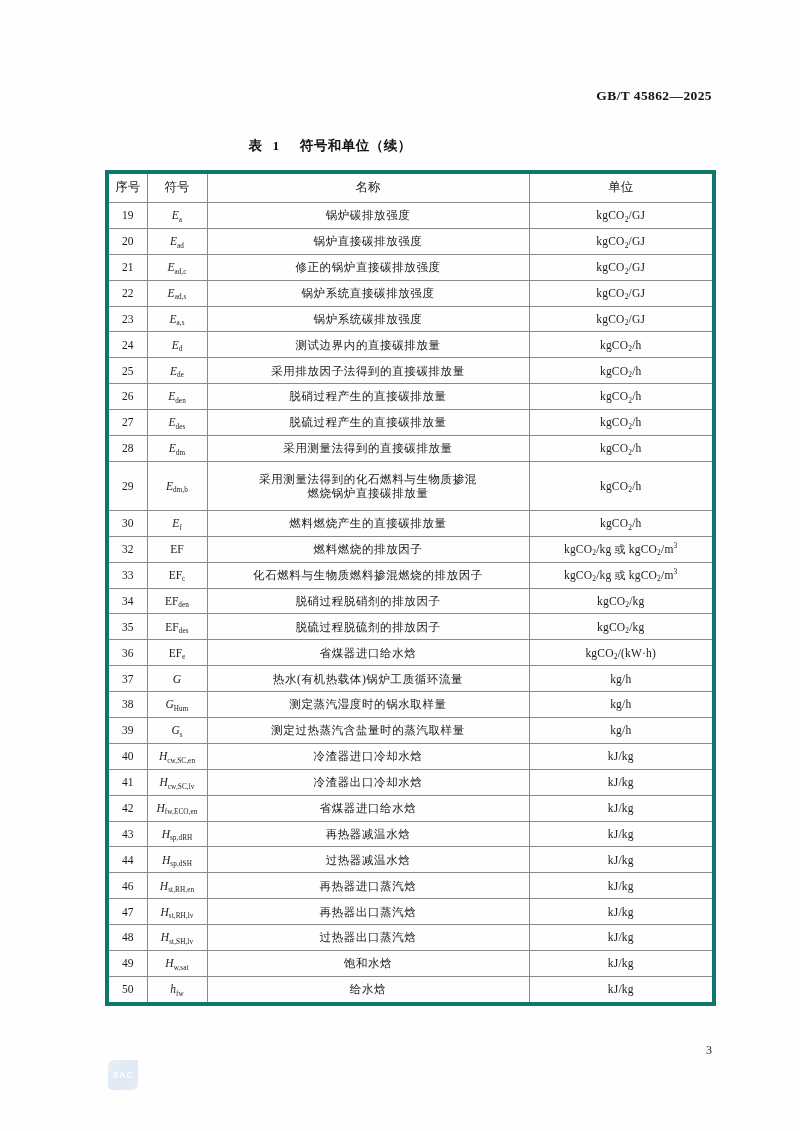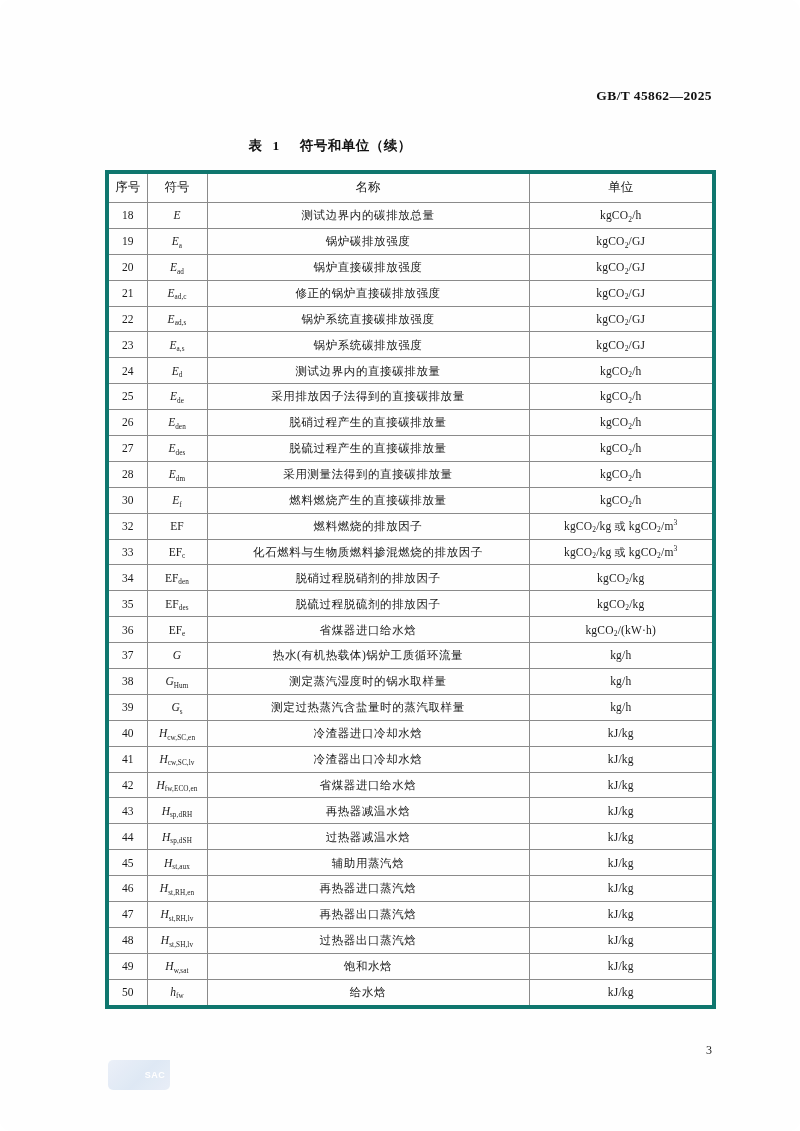--- a/index.html
+++ b/index.html
@@ -154,21 +154,20 @@
     background: linear-gradient(135deg, #eaf0f8 0%, #dde7f4 55%, #e8eef7 100%);
     color: #ffffff;
     font-family: "Liberation Sans", sans-serif;
     font-size: 9px;
     font-weight: bold;
     letter-spacing: 0.5px;
     display: flex;
     align-items: center;
     justify-content: center;
     opacity: 0.95;
-    padding-left: 32px;
   }
 </style>
 </head>
 <body>
 
 <div class="page">
 
   <div class="doc-header">GB/T 45862—2025</div>
 
   <div class="table-title">
@@ -186,26 +185,20 @@
       <thead>
         <tr>
           <th>序号</th>
           <th>符号</th>
           <th>名称</th>
           <th>单位</th>
         </tr>
       </thead>
       <tbody id="tbody">
           <tr>
-            <td class="num-cell">18</td>
-            <td class="sym"><span class="it">E</span></td>
-            <td class="name-cell">测试边界内的碳排放总量</td>
-            <td class="unit-cell">kgCO<sub>2</sub>/h</td>
-          </tr>
-          <tr>
             <td class="num-cell">19</td>
             <td class="sym"><span class="it">E</span><sub>a</sub></td>
             <td class="name-cell">锅炉碳排放强度</td>
             <td class="unit-cell">kgCO<sub>2</sub>/GJ</td>
           </tr>
           <tr>
             <td class="num-cell">20</td>
             <td class="sym"><span class="it">E</span><sub>ad</sub></td>
             <td class="name-cell">锅炉直接碳排放强度</td>
             <td class="unit-cell">kgCO<sub>2</sub>/GJ</td>
@@ -249,20 +242,29 @@
           <tr>
             <td class="num-cell">27</td>
             <td class="sym"><span class="it">E</span><sub>des</sub></td>
             <td class="name-cell">脱硫过程产生的直接碳排放量</td>
             <td class="unit-cell">kgCO<sub>2</sub>/h</td>
           </tr>
           <tr>
             <td class="num-cell">28</td>
             <td class="sym"><span class="it">E</span><sub>dm</sub></td>
             <td class="name-cell">采用测量法得到的直接碳排放量</td>
+            <td class="unit-cell">kgCO<sub>2</sub>/h</td>
+          </tr>
+          <tr class="tall">
+            <td class="num-cell">29</td>
+            <td class="sym"><span class="it">E</span><sub>dm,b</sub></td>
+            <td class="name-cell">
+              <span class="l2">采用测量法得到的化石燃料与生物质掺混</span>
+              <span class="l2">燃烧锅炉直接碳排放量</span>
+            </td>
             <td class="unit-cell">kgCO<sub>2</sub>/h</td>
           </tr>
           <tr>
             <td class="num-cell">30</td>
             <td class="sym"><span class="it">E</span><sub>f</sub></td>
             <td class="name-cell">燃料燃烧产生的直接碳排放量</td>
             <td class="unit-cell">kgCO<sub>2</sub>/h</td>
           </tr>
           <tr>
             <td class="num-cell">32</td>
@@ -336,26 +338,20 @@
             <td class="name-cell">再热器减温水焓</td>
             <td class="unit-cell">kJ/kg</td>
           </tr>
           <tr>
             <td class="num-cell">44</td>
             <td class="sym"><span class="it">H</span><sub>sp,dSH</sub></td>
             <td class="name-cell">过热器减温水焓</td>
             <td class="unit-cell">kJ/kg</td>
           </tr>
           <tr>
-            <td class="num-cell">45</td>
-            <td class="sym"><span class="it">H</span><sub>st,aux</sub></td>
-            <td class="name-cell">辅助用蒸汽焓</td>
-            <td class="unit-cell">kJ/kg</td>
-          </tr>
-          <tr>
             <td class="num-cell">46</td>
             <td class="sym"><span class="it">H</span><sub>st,RH,en</sub></td>
             <td class="name-cell">再热器进口蒸汽焓</td>
             <td class="unit-cell">kJ/kg</td>
           </tr>
           <tr>
             <td class="num-cell">47</td>
             <td class="sym"><span class="it">H</span><sub>st,RH,lv</sub></td>
             <td class="name-cell">再热器出口蒸汽焓</td>
             <td class="unit-cell">kJ/kg</td>

